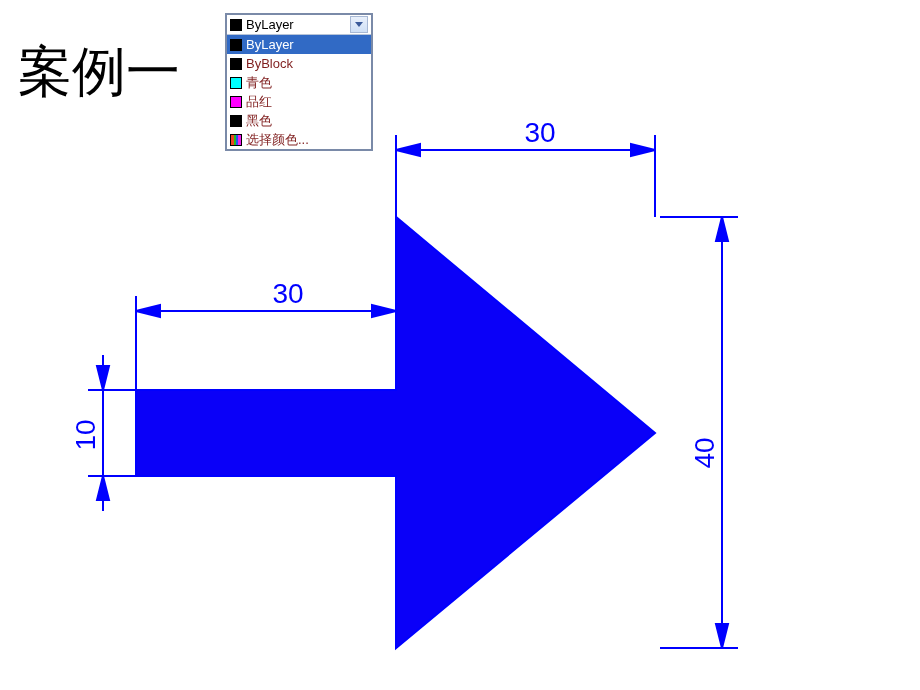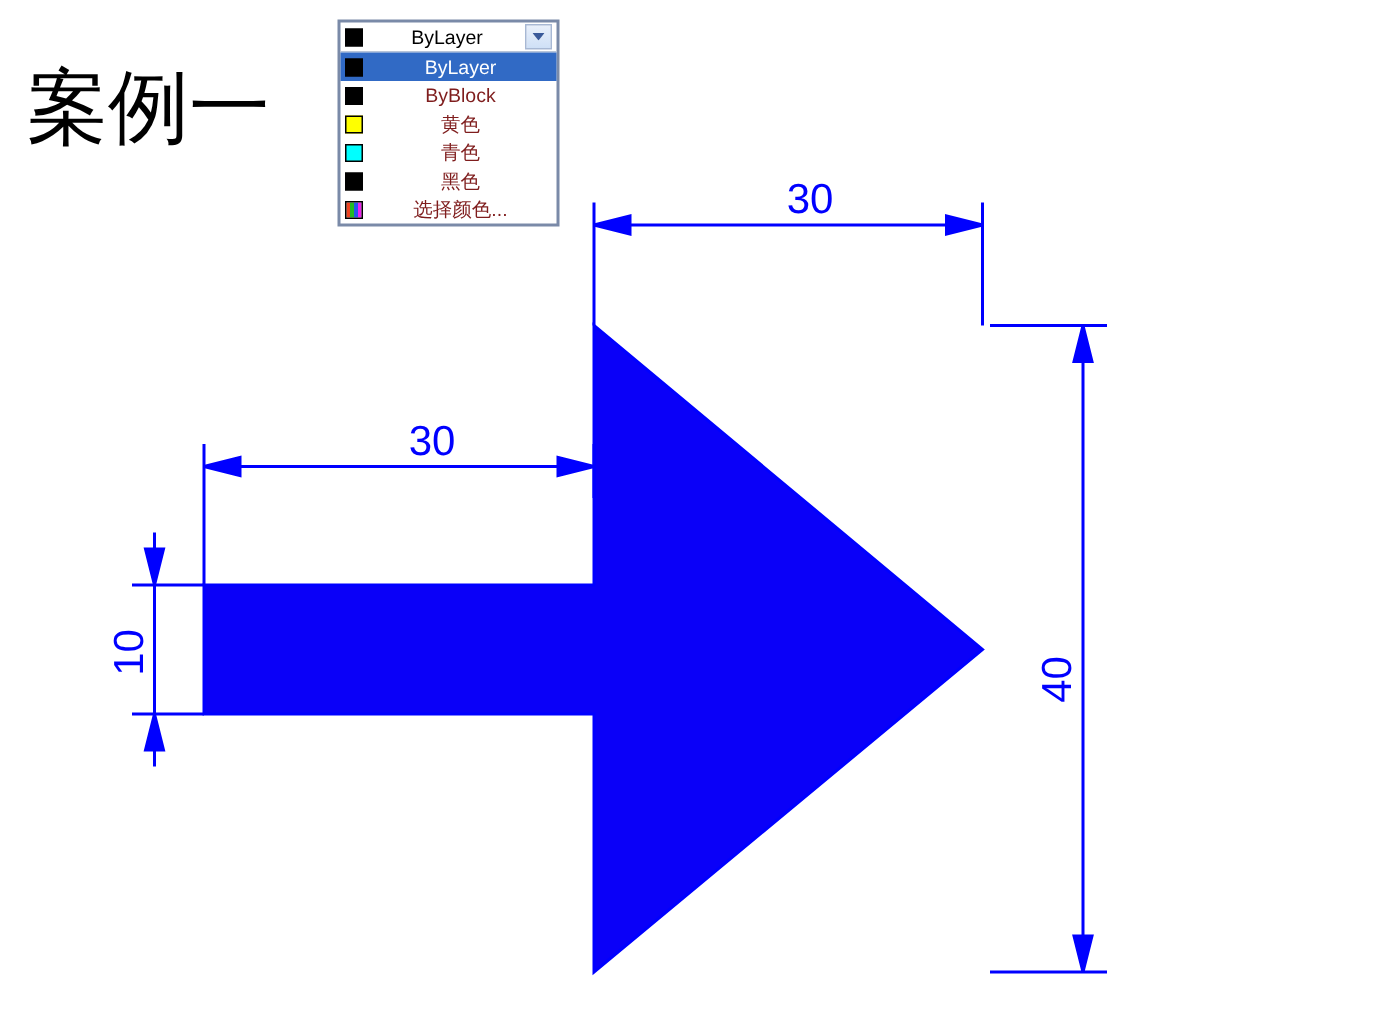--- a/index.html
+++ b/index.html
@@ -26,21 +26,20 @@
 
   
   .dd-wrap {
     position: absolute;
     top: 13px;
     left: 225px;
     width: 148px;
     border: 2px solid #7a8aa8;
     background: #fff;
     font-family: Tahoma, "SimSun", sans-serif;
-    text-align: center;
   }
   .dd-header {
     display: flex;
     align-items: center;
     padding: 1px 3px;
     border-bottom: 1px solid #b7c4d8;
   }
   .dd-header .sw {
     width: 12px; height: 12px;
     border: 1px solid #000;
@@ -122,26 +121,26 @@
   <div class="dd-list" id="dd-list">
       <div class="dd-row selected">
         <span class="sw" style="background: rgb(0, 0, 0);"></span>
         <span class="lbl">ByLayer</span>
       </div>
       <div class="dd-row">
         <span class="sw" style="background: rgb(0, 0, 0);"></span>
         <span class="lbl">ByBlock</span>
       </div>
       <div class="dd-row">
-        <span class="sw" style="background: rgb(255, 255, 0);"></span>
-        <span class="lbl">黄色</span>
-      </div>
-      <div class="dd-row">
         <span class="sw" style="background: rgb(0, 255, 255);"></span>
         <span class="lbl">青色</span>
+      </div>
+      <div class="dd-row">
+        <span class="sw" style="background: rgb(255, 0, 255);"></span>
+        <span class="lbl">品红</span>
       </div>
       <div class="dd-row">
         <span class="sw" style="background: rgb(0, 0, 0);"></span>
         <span class="lbl">黑色</span>
       </div>
       <div class="dd-row">
         <span class="sw-multi"></span>
         <span class="lbl">选择颜色...</span>
       </div>
     </div>

